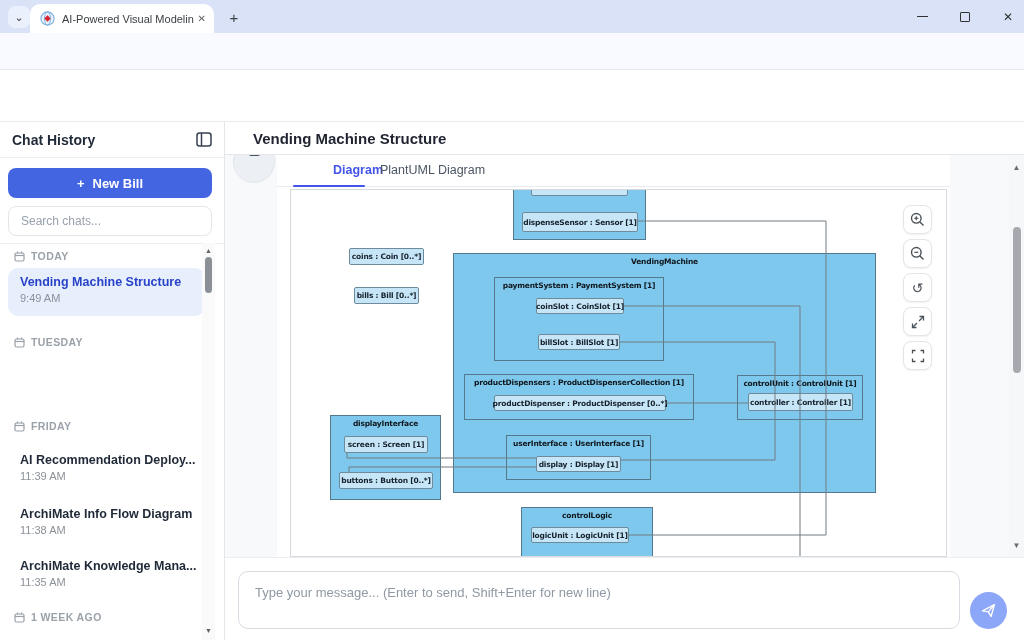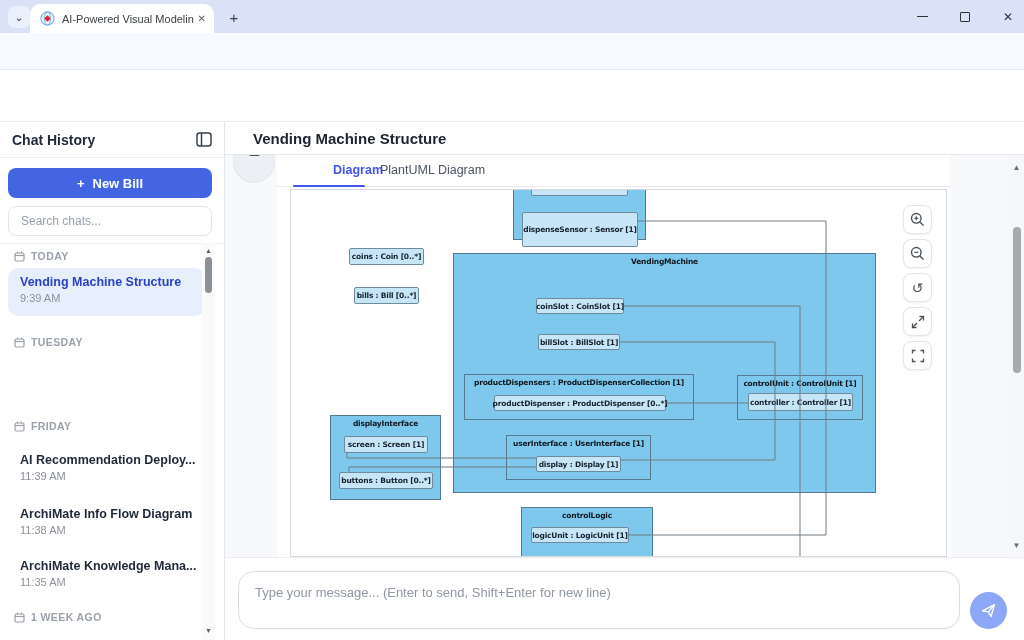--- a/index.html
+++ b/index.html
@@ -81,21 +81,21 @@
   
   .zoom-btn { left:678px; width:29px; height:29px; background:#fff; border:1px solid #e3e5e9; border-radius:8px; box-shadow:0 1px 2px rgba(0,0,0,.06); display:flex; align-items:center; justify-content:center; color:#4b5258; font-size:14px; }
 
   
   .chat-scroll-track { left:784px; top:0; width:15px; height:402px; background:#f6f7f9; }
   .cs-arrow { left:0; width:15px; font-size:8px; color:#6c6c6c; text-align:center; }
   .cs-thumb { left:4px; top:72px; width:8px; height:146px; background:#a6a9ad; border-radius:5px; }
 
   
   #input-area { left:225px; top:557px; width:799px; height:83px; background:#fff; border-top:1px solid #ebedf0; }
-  .msg-input { left:13px; top:13px; width:722px; height:58px; border:1px solid #d8dce2; border-radius:16px; padding:13px 16px; font-size:13px; font-family:"Liberation Sans", sans-serif; resize:none; color:#374151; }
+  .msg-input { left:13px; top:13px; width:722px; height:58px; border:1px solid #d8dce2; border-radius:10px; padding:13px 16px; font-size:13px; font-family:"Liberation Sans", sans-serif; resize:none; color:#374151; }
   .msg-input::placeholder { color:#8f98a3; }
   .send-btn { left:745px; top:34px; width:37px; height:37px; border-radius:50%; background:#8ca6f8; border:none; display:flex; align-items:center; justify-content:center; }
 
   svg { display:block; }
 </style>
 </head>
 <body>
 
 <div class="abs" id="tabstrip">
   <div class="abs chevron-btn">⌄</div>
@@ -192,21 +192,21 @@
     <svg width="11" height="11" viewBox="0 0 11 11">
         <rect x="1" y="2" width="9" height="8" rx="1.5" fill="none" stroke="#9aa1a9" stroke-width="1.2"></rect>
         <line x1="1" y1="4.5" x2="10" y2="4.5" stroke="#9aa1a9" stroke-width="1.2"></line>
         <line x1="3.5" y1="0.5" x2="3.5" y2="2.5" stroke="#9aa1a9" stroke-width="1.2"></line>
         <line x1="7.5" y1="0.5" x2="7.5" y2="2.5" stroke="#9aa1a9" stroke-width="1.2"></line>
       </svg>
     <span>TODAY</span>
   </div>
   <div class="abs chat-item selected" style="top:146px">
     <div class="ci-title">Vending Machine Structure</div>
-    <div class="ci-time">9:39 AM</div>
+    <div class="ci-time">9:49 AM</div>
   </div>
 
   <div class="abs sec-label" style="top:214px">
     <svg width="11" height="11" viewBox="0 0 11 11">
         <rect x="1" y="2" width="9" height="8" rx="1.5" fill="none" stroke="#9aa1a9" stroke-width="1.2"></rect>
         <line x1="1" y1="4.5" x2="10" y2="4.5" stroke="#9aa1a9" stroke-width="1.2"></line>
         <line x1="3.5" y1="0.5" x2="3.5" y2="2.5" stroke="#9aa1a9" stroke-width="1.2"></line>
         <line x1="7.5" y1="0.5" x2="7.5" y2="2.5" stroke="#9aa1a9" stroke-width="1.2"></line>
       </svg>
     <span>TUESDAY</span>
@@ -265,29 +265,32 @@
     <div class="abs tabs-row">
       <span class="abs tab-label active" style="left:28px">Diagram</span>
       <span class="abs tab-label inactive" style="left:103px">PlantUML Diagram</span>
       <div class="abs tab-underline"></div>
     </div>
 
     <div class="abs" id="canvas">
 
       <div class="dbox" style="left:222px;top:-26px;width:133px;height:76px"></div>
       <div class="dpart" style="left:240px;top:-8px;width:97px;height:14px"></div>
-      <div class="dpart" style="left:231px;top:22px;width:116px;height:35px">dispenseSensor : Sensor [1]</div>
+      <div class="dpart" style="left:231px;top:22px;width:116px;height:20px">dispenseSensor : Sensor [1]</div>
 
       <div class="dpart" style="left:58px;top:58px;width:75px;height:17px">coins : Coin [0..*]</div>
       <div class="dpart" style="left:63px;top:97px;width:65px;height:17px">bills : Bill [0..*]</div>
 
       <div class="dbox" style="left:162px;top:63px;width:423px;height:240px">
         <div class="dtitle">VendingMachine</div>
       </div>
 
+      <div class="dsub" style="left:203px;top:87px;width:170px;height:84px">
+        <div class="dtitle">paymentSystem : PaymentSystem [1]</div>
+      </div>
       <div class="dpart" style="left:245px;top:108px;width:88px;height:16px">coinSlot : CoinSlot [1]</div>
       <div class="dpart" style="left:247px;top:144px;width:82px;height:16px">billSlot : BillSlot [1]</div>
 
       <div class="dsub" style="left:173px;top:184px;width:230px;height:46px">
         <div class="dtitle">productDispensers : ProductDispenserCollection [1]</div>
       </div>
       <div class="dpart" style="left:203px;top:205px;width:172px;height:16px">productDispenser : ProductDispenser [0..*]</div>
 
       <div class="dsub" style="left:446px;top:185px;width:126px;height:45px">
         <div class="dtitle">controlUnit : ControlUnit [1]</div>

